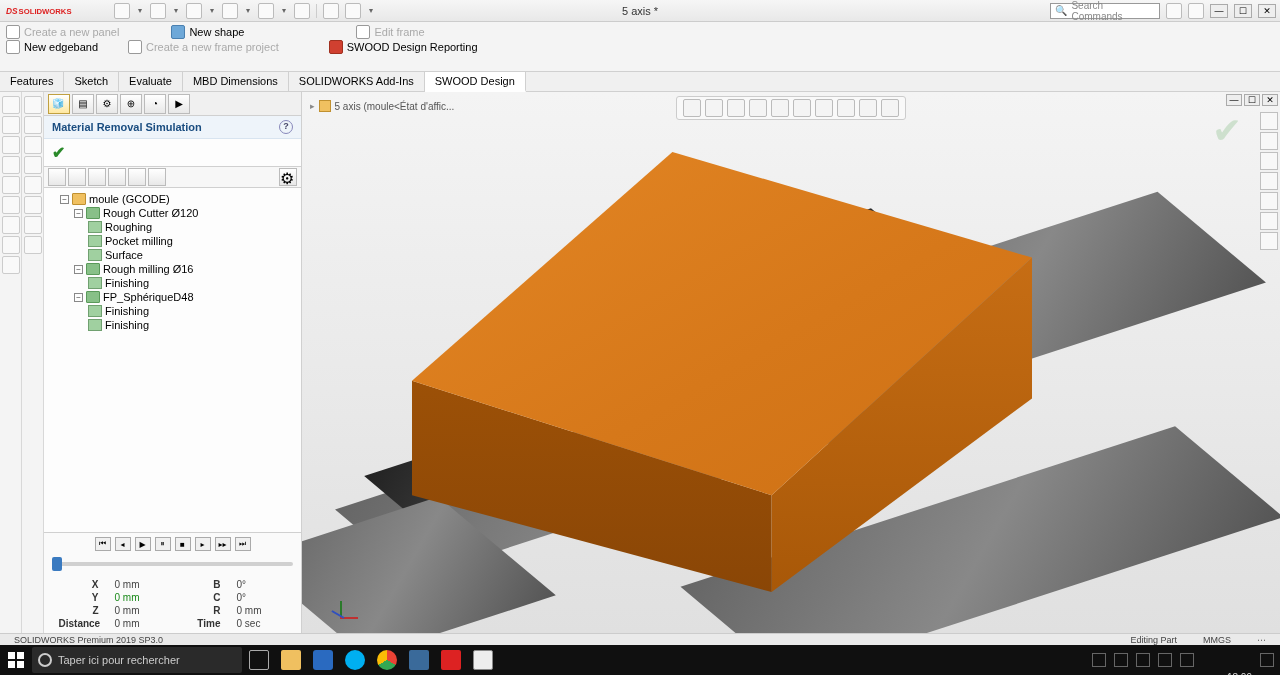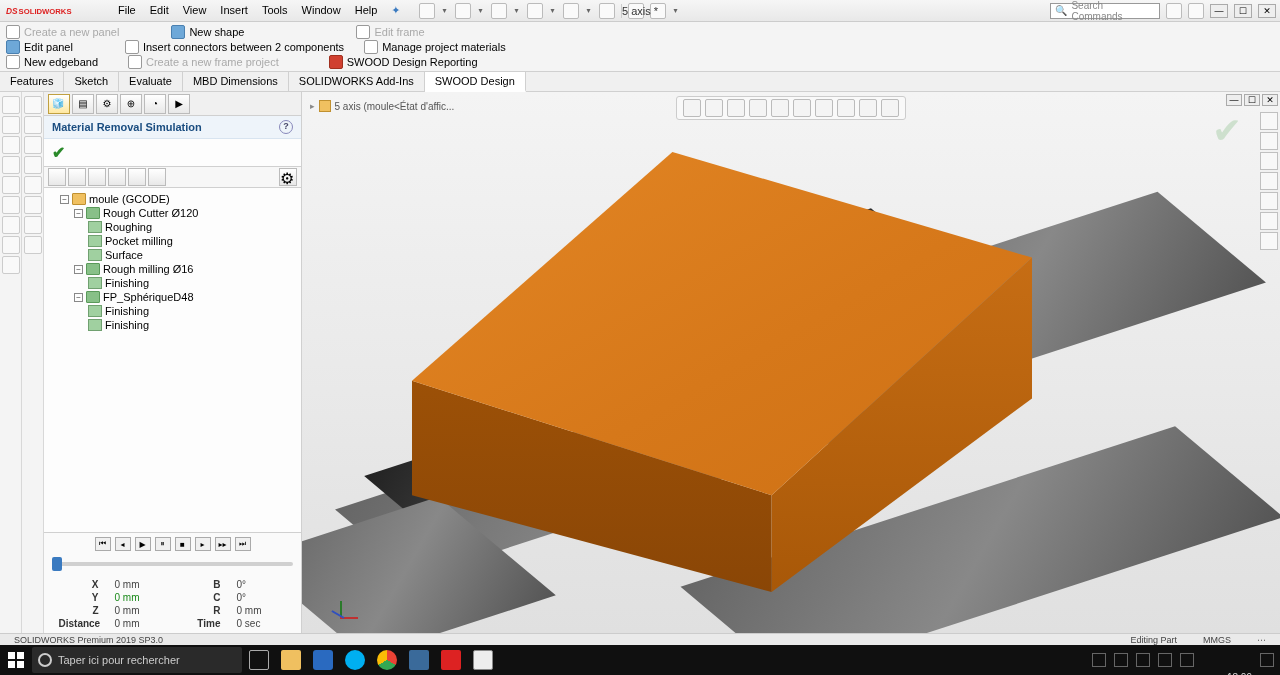--- a/index.html
+++ b/index.html
@@ -132,30 +132,20 @@
 </head>
 <body>
 
 <div class="titlebar">
   <div class="logo">
     <svg viewBox="0 0 120 20">
         <text x="0" y="14" font-size="12" font-weight="bold" fill="#d22" font-style="italic">DS</text>
         <text x="18" y="14" font-size="11" font-weight="bold" fill="#d22">SOLIDWORKS</text>
       </svg>
   </div>
-  <div class="menu-items">
-    <span>File</span>
-    <span>Edit</span>
-    <span>View</span>
-    <span>Insert</span>
-    <span>Tools</span>
-    <span>Window</span>
-    <span>Help</span>
-    <span style="color:#3a7ac0">✦</span>
-  </div>
   <div class="tb-icons">
     <div class="tb-icon"></div>
       <div class="tb-drop">▾</div>
     <div class="tb-icon"></div>
       <div class="tb-drop">▾</div>
     <div class="tb-icon"></div>
       <div class="tb-drop">▾</div>
     <div class="tb-icon"></div>
       <div class="tb-drop">▾</div>
     <div class="tb-icon"></div>
@@ -188,36 +178,20 @@
       </div>
     <div style="width:40px"></div>
     <div class="ribbon-cmd">
         <div class="cmd-icon blue"></div>
         <span>New shape</span>
       </div>
     <div style="width:100px"></div>
     <div class="ribbon-cmd disabled">
         <div class="cmd-icon"></div>
         <span>Edit frame</span>
-      </div>
-  </div>
-  <div class="ribbon-row">
-    <div class="ribbon-cmd">
-        <div class="cmd-icon blue"></div>
-        <span>Edit panel</span>
-      </div>
-    <div style="width:40px"></div>
-    <div class="ribbon-cmd">
-        <div class="cmd-icon"></div>
-        <span>Insert connectors between 2 components</span>
-      </div>
-    <div style="width:8px"></div>
-    <div class="ribbon-cmd">
-        <div class="cmd-icon"></div>
-        <span>Manage project materials</span>
       </div>
   </div>
   <div class="ribbon-row">
     <div class="ribbon-cmd">
         <div class="cmd-icon"></div>
         <span>New edgeband</span>
       </div>
     <div style="width:18px"></div>
     <div class="ribbon-cmd disabled">
         <div class="cmd-icon"></div>

